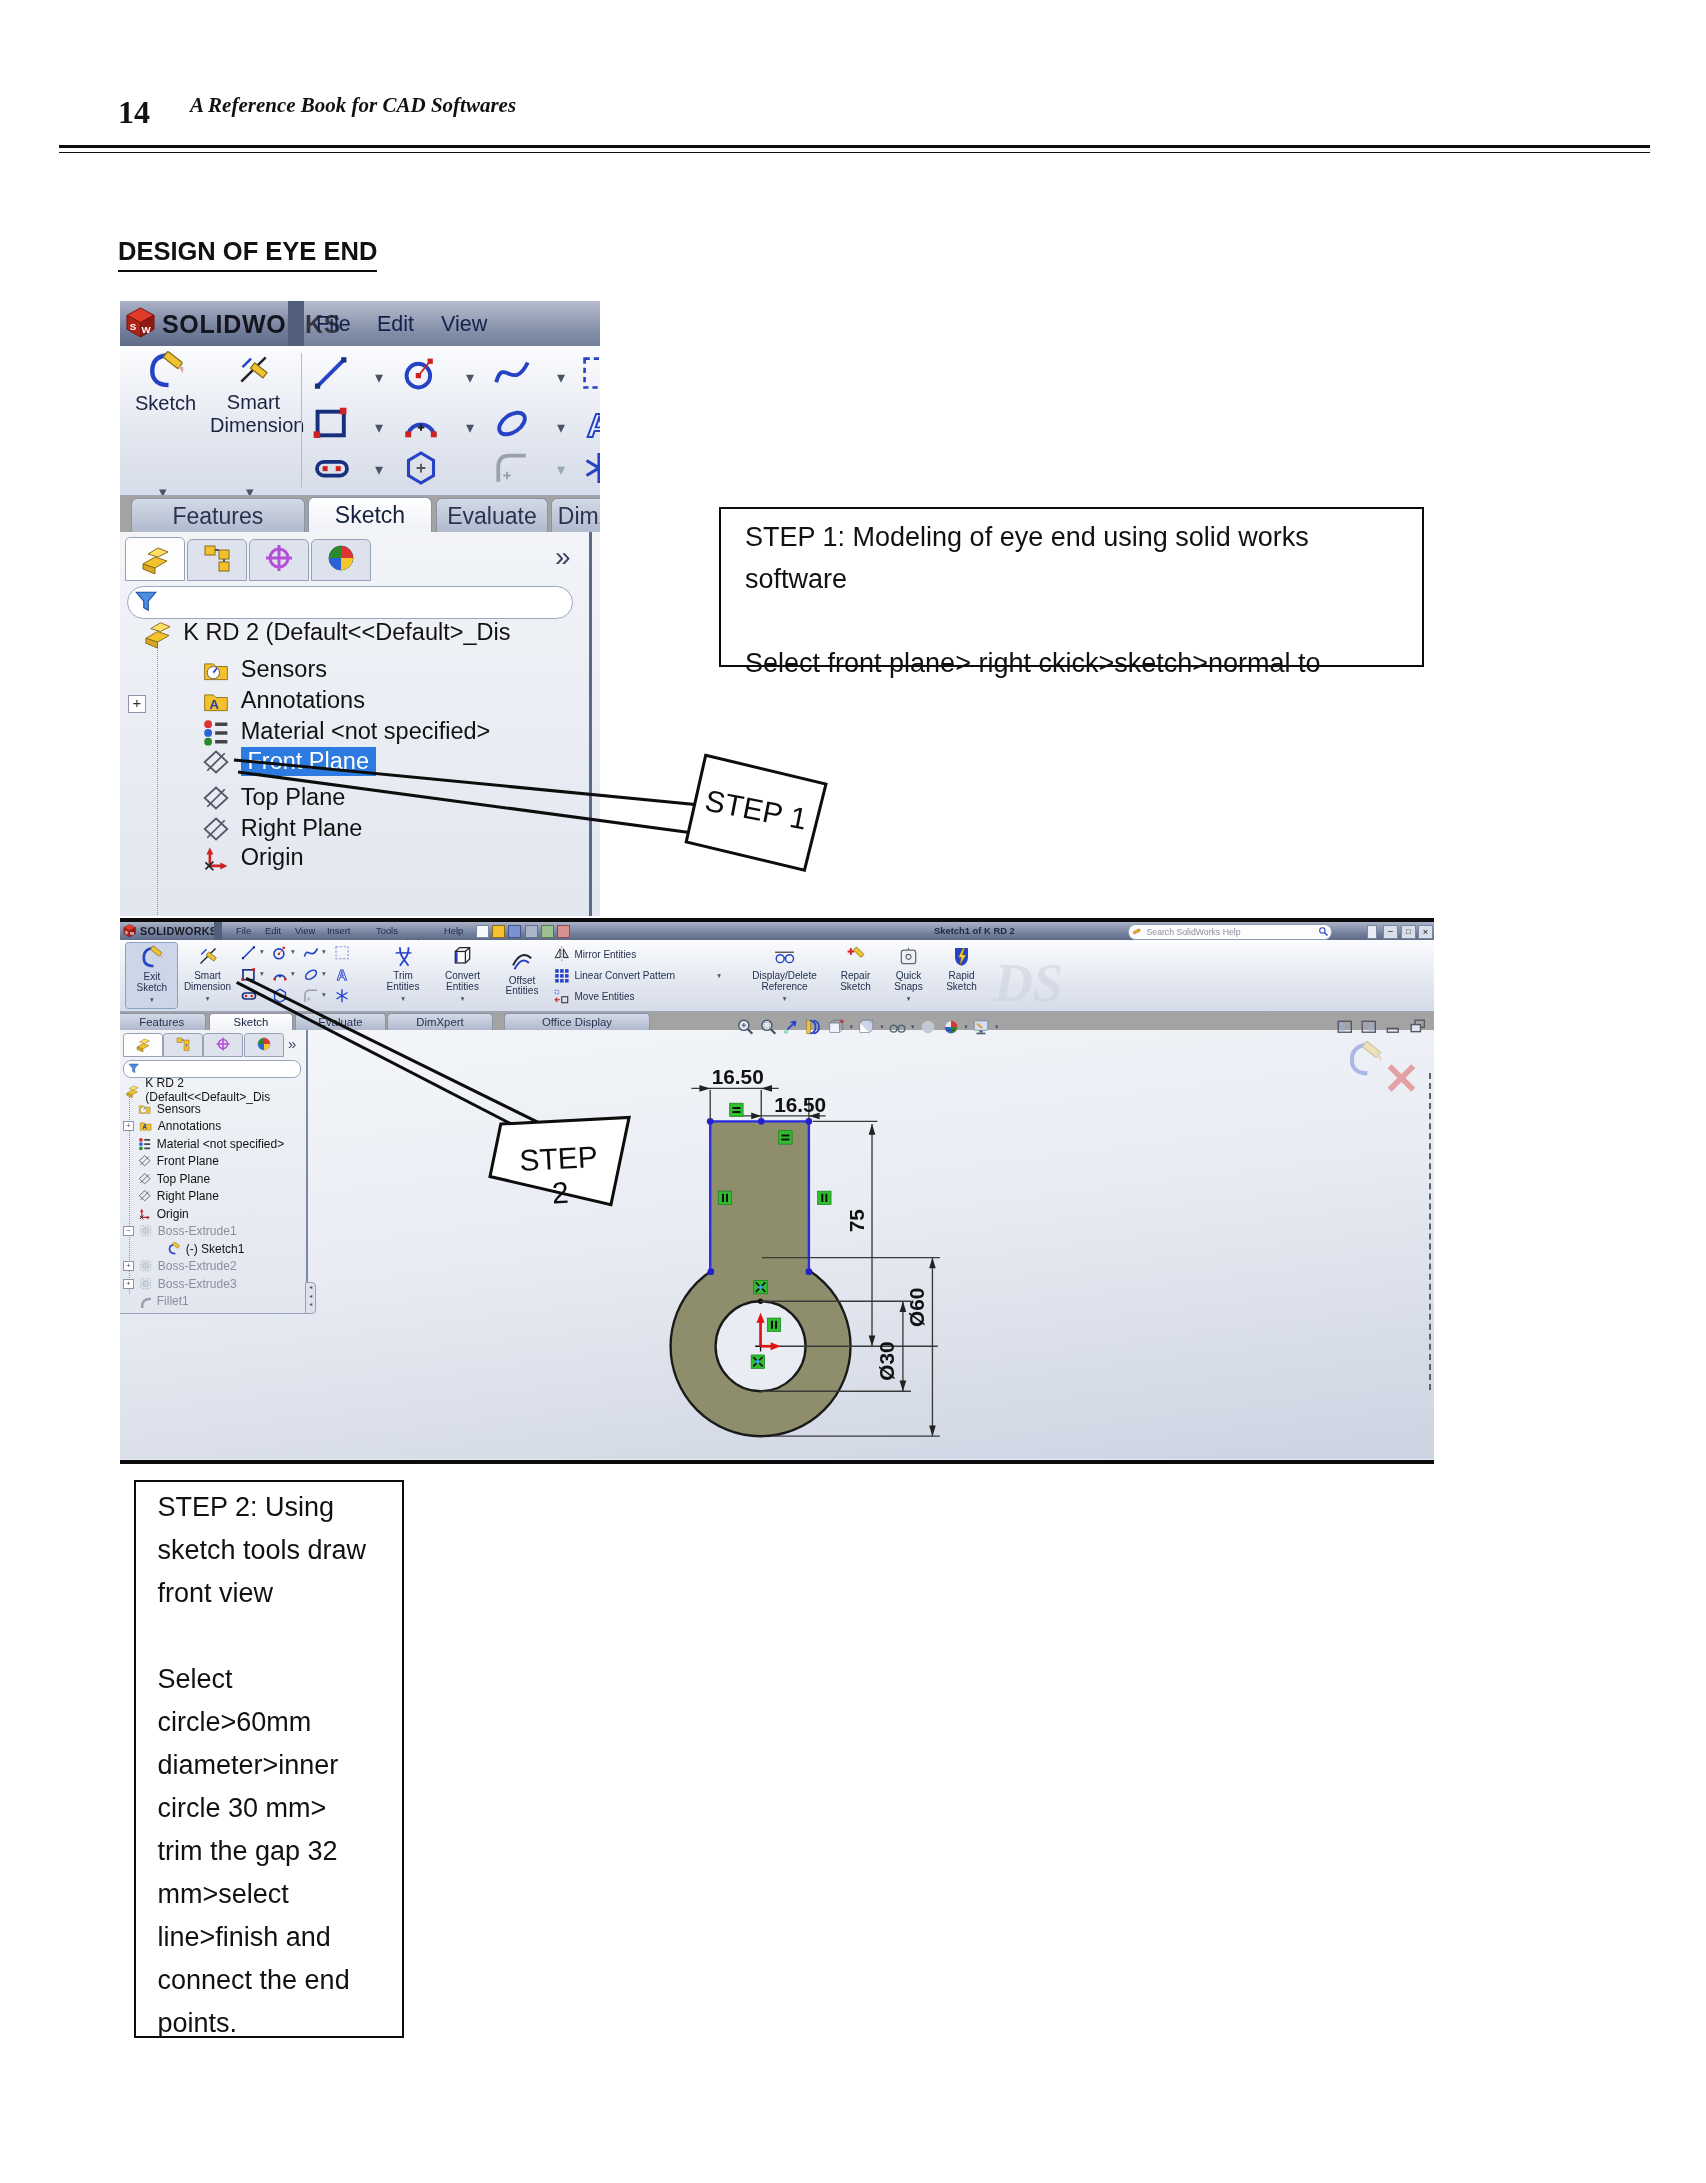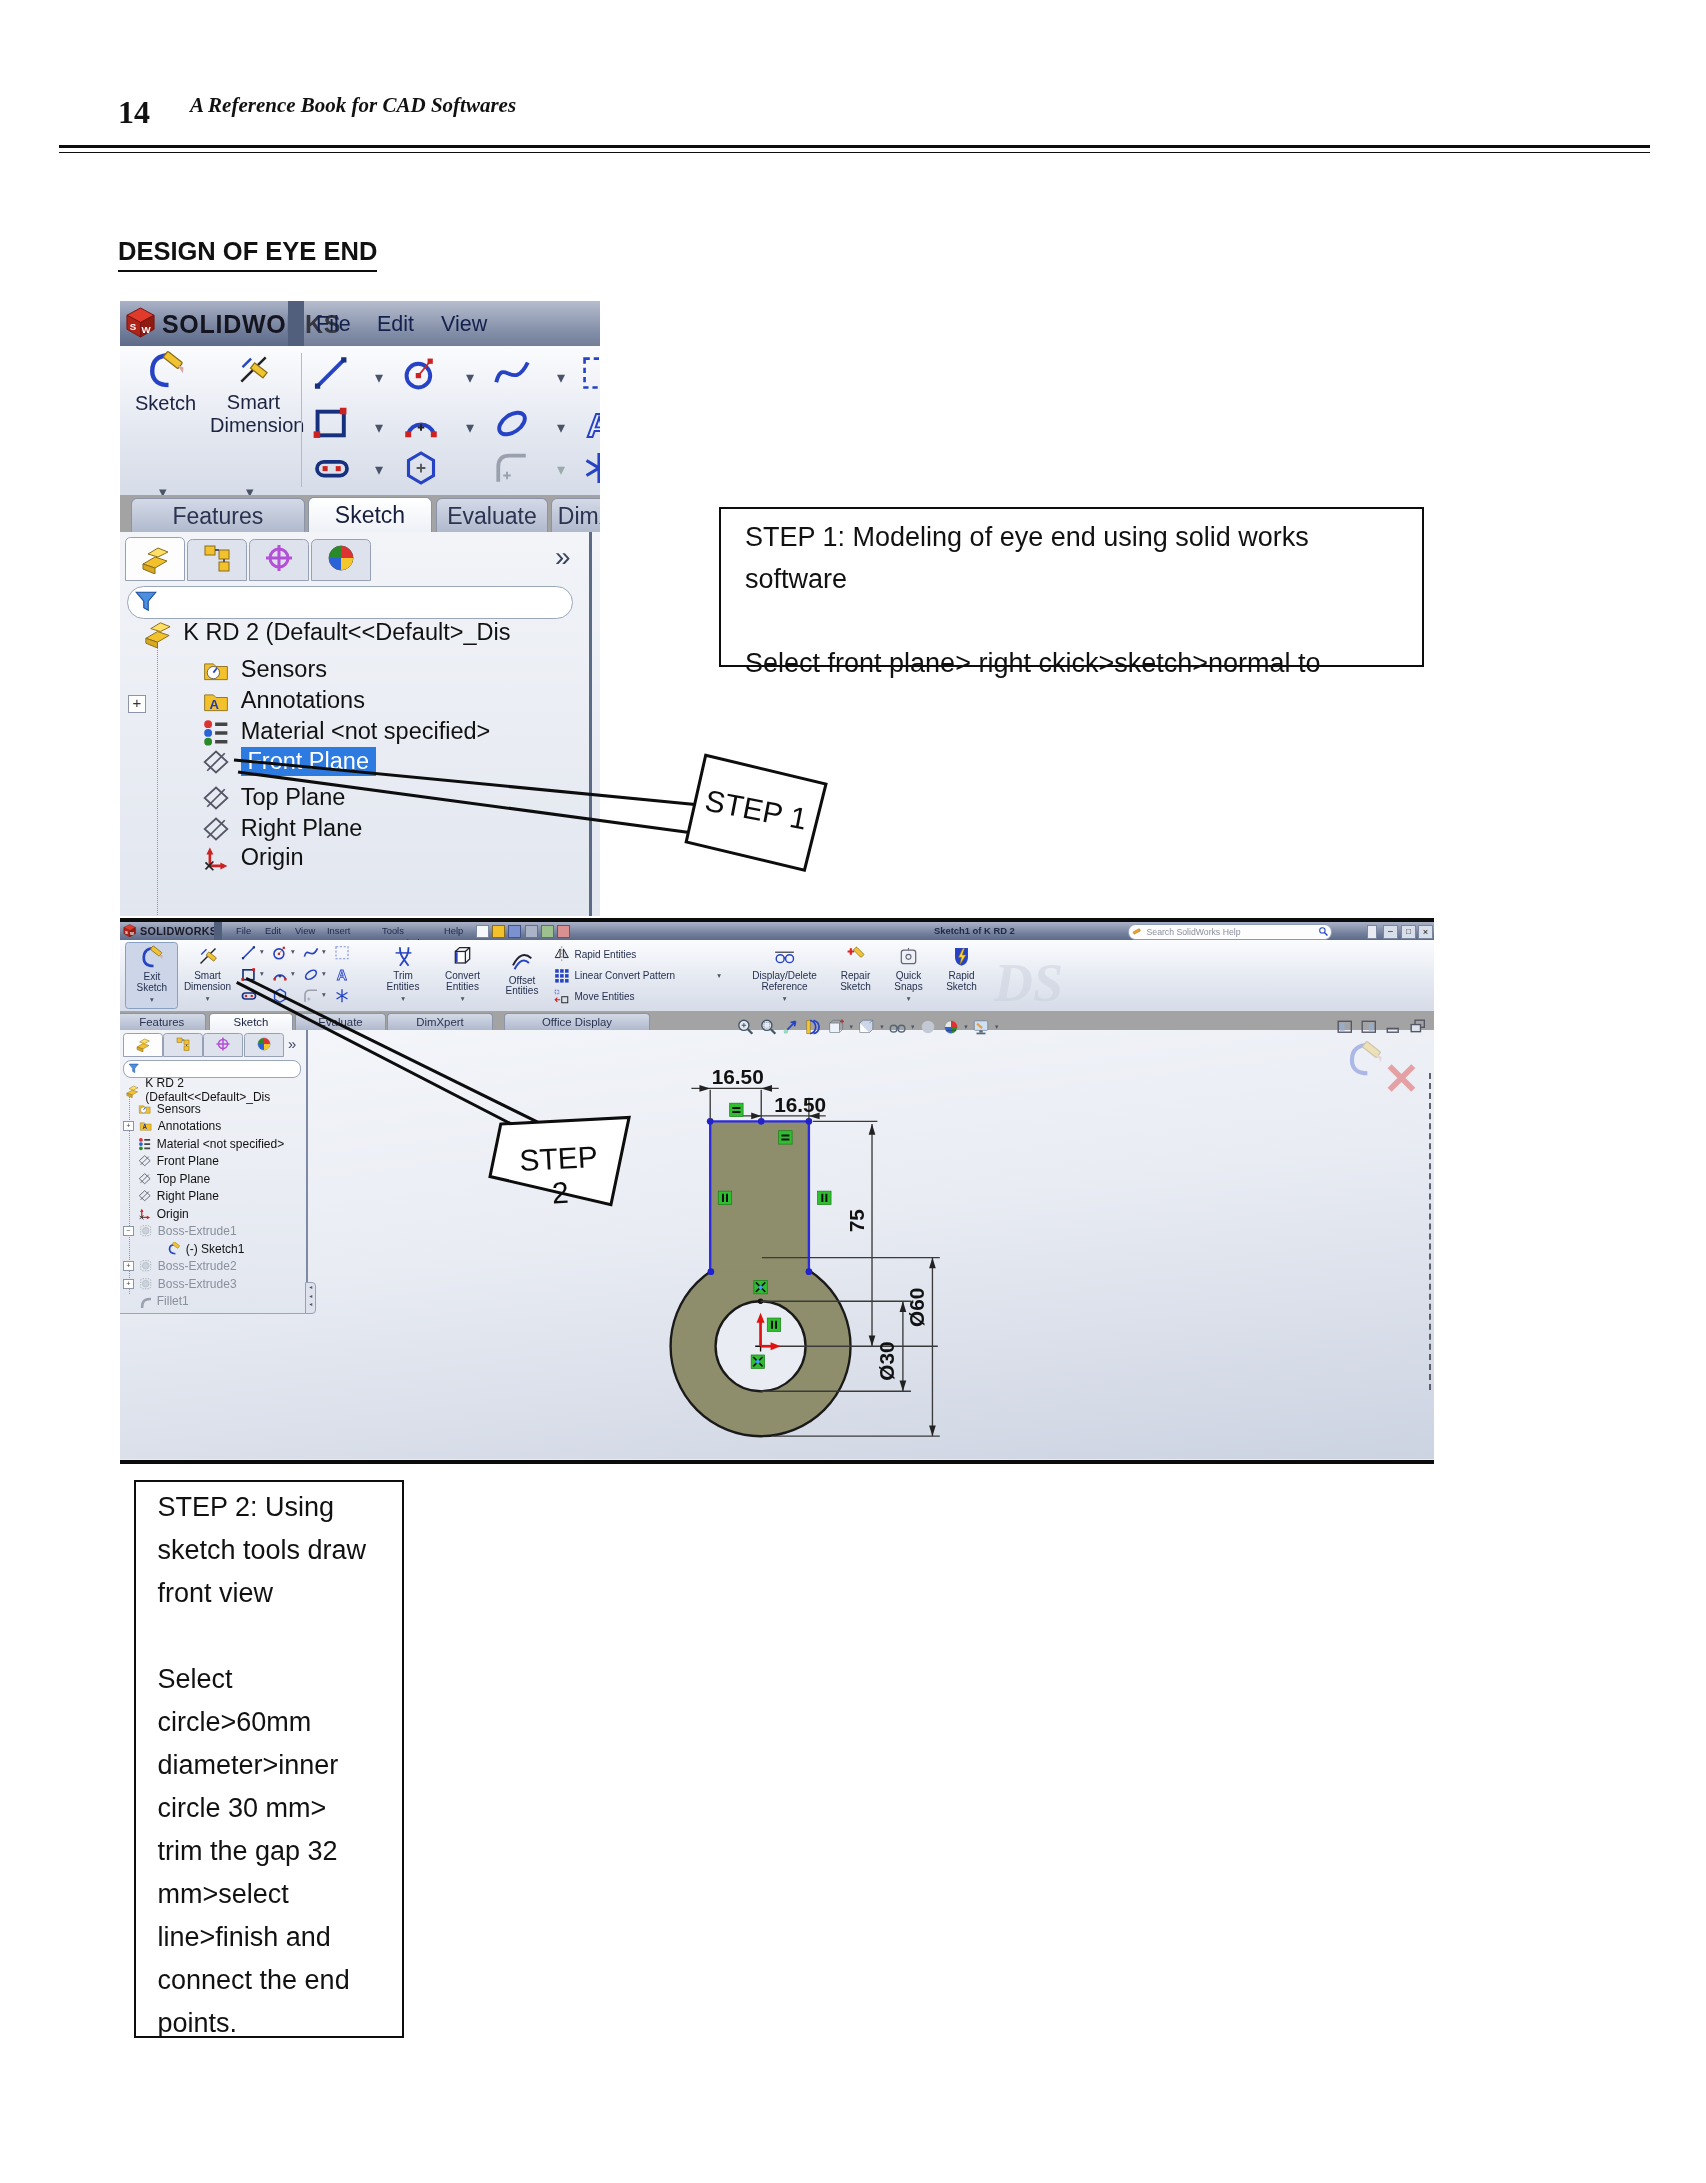--- a/index.html
+++ b/index.html
@@ -486,21 +486,21 @@
   <div class="abs titlebar" style="left:0;top:0;width:1314px;height:18px">
     <svg class="abs" viewBox="0 0 32 32" style="left:3.4px;top:2px;width:13.4px;height:13.4px">
         <use href="#d-swcube"></use>
       </svg>
     <span class="abs logo-text" style="left:20px;top:2.7px">SOLIDWORKS</span>
     <div class="abs" style="left:94px;top:0;width:8px;height:18px;background:#515e7c"></div>
     <span class="abs menu" style="left:116px;top:3.4px">File</span>
     <span class="abs menu" style="left:145px;top:3.4px">Edit</span>
     <span class="abs menu" style="left:175px;top:3.4px">View</span>
     <span class="abs menu" style="left:207px;top:3.4px">Insert</span>
-    <span class="abs menu" style="left:262px;top:3.4px">Tools</span>
+    <span class="abs menu" style="left:256px;top:3.4px">Tools</span>
     <span class="abs menu" style="left:278px;top:15px">Window</span>
     <span class="abs menu" style="left:324px;top:3.4px">Help</span>
 
     <div class="abs" style="left:356px;top:3.4px;width:10.8px;height:10.8px;background:#f6f8fb;border:0.7px solid #7a87a0"></div>
     <div class="abs" style="left:372px;top:3.4px;width:10.8px;height:10.8px;background:#f2c12b;border:0.7px solid #8a6d1a"></div>
     <div class="abs" style="left:388px;top:3.4px;width:10.8px;height:10.8px;background:#7a93d0;border:0.7px solid #44538a"></div>
     <div class="abs" style="left:405px;top:3.4px;width:10.8px;height:10.8px;background:#aab4c6;border:0.7px solid #66728c"></div>
     <div class="abs" style="left:421px;top:3.4px;width:10.8px;height:10.8px;background:#9cc08e;border:0.7px solid #567a4a"></div>
     <div class="abs" style="left:437px;top:3.4px;width:10.8px;height:10.8px;background:#d89090;border:0.7px solid #8a4a4a"></div>
     <span class="abs" style="left:814px;top:3.4px;font-size:9.4px;color:#222a44;font-weight:bold">Sketch1 of K RD 2</span>
@@ -602,21 +602,21 @@
       <svg viewBox="0 0 64 64" style="width:25.5px;height:25.5px">
           <use href="#d-offset"></use>
         </svg>
       <span class="lab pre">Offset
 Entities</span>
     </div>
     <div class="rowbtn" style="left:433px;top:5.4px">
       <svg viewBox="0 0 64 64" style="width:17.5px;height:17.5px">
           <use href="#d-mirror"></use>
         </svg>
-      <span>Rapid Entities</span>
+      <span>Mirror Entities</span>
     </div>
     <div class="rowbtn" style="left:433px;top:27px">
       <svg viewBox="0 0 64 64" style="width:17.5px;height:17.5px">
           <use href="#d-grid9"></use>
         </svg>
       <span>Linear Convert Pattern</span>
       <span class="caret" style="margin-left:38px;font-size:7.4px">▾</span>
     </div>
     <div class="rowbtn" style="left:433px;top:48px">
       <svg viewBox="0 0 64 64" style="width:17.5px;height:17.5px">

